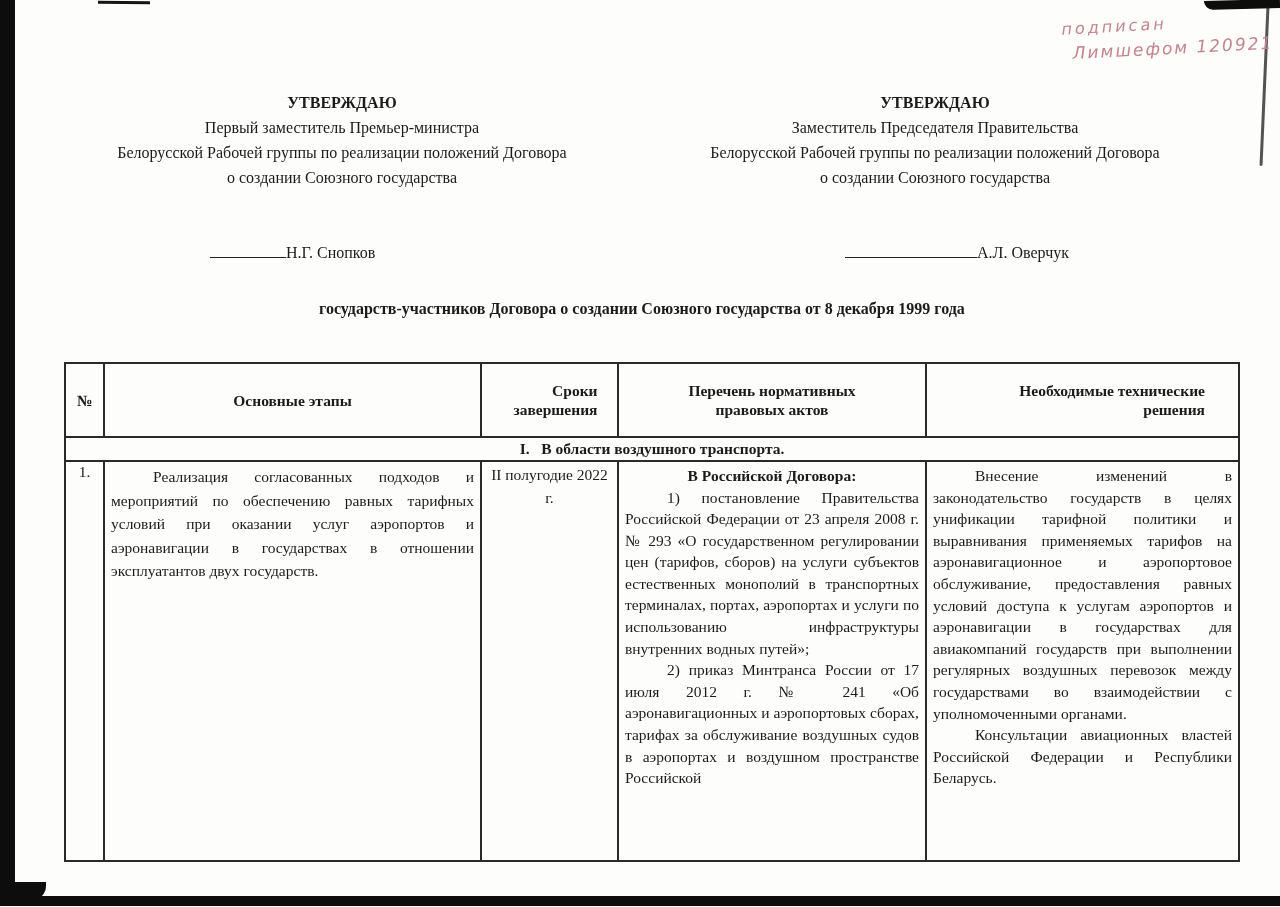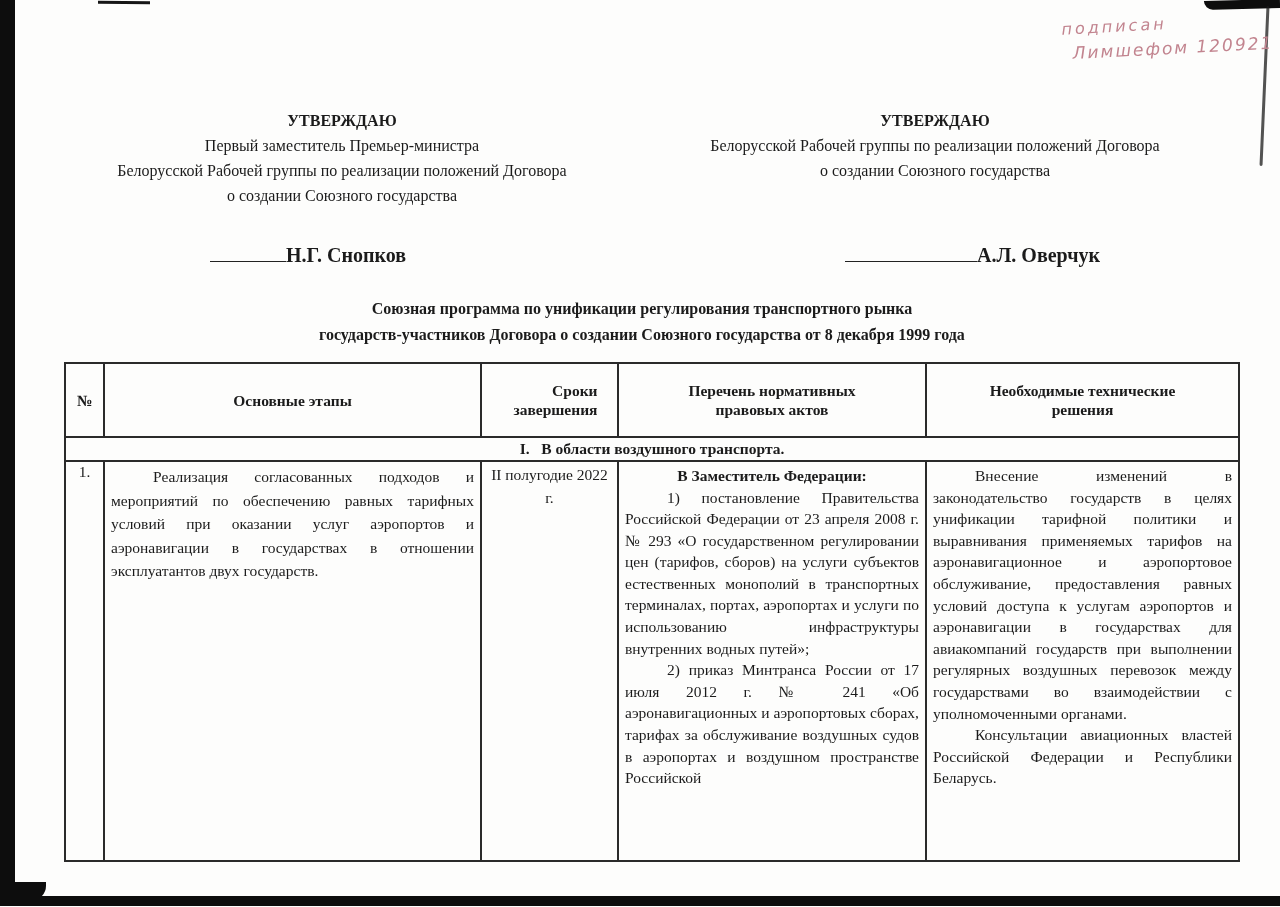--- a/index.html
+++ b/index.html
@@ -20,26 +20,26 @@
   .mark-rightedge{position:absolute;left:1263px;top:6px;width:3px;height:160px;background:#1a1a1a;opacity:.75;transform:rotate(2.5deg);border-radius:2px;}
   
   .handwriting{
     position:absolute;left:1062px;top:12px;width:215px;
     font-family:"DejaVu Sans",sans-serif;font-style:italic;
     color:#c2848f;transform:rotate(-3deg);line-height:24px;
   }
   .handwriting .hw1{font-size:16px;letter-spacing:3px;}
   .handwriting .hw2{font-size:17px;letter-spacing:2px;margin-left:10px;}
   
-  .approval{position:absolute;top:108px;text-align:center;font-size:16px;line-height:25px;}
+  .approval{position:absolute;top:90px;text-align:center;font-size:16px;line-height:25px;}
   .approval.left{left:64px;width:556px;}
   .approval.right{left:646px;width:578px;}
   .approval .head{font-weight:bold;}
   
-  .sig{position:absolute;top:244px;font-size:20px;white-space:nowrap;font-weight:bold;}
+  .sig{position:absolute;top:244px;font-size:16px;white-space:nowrap;}
   .sig.left{left:210px;}
   .sig.right{left:845px;}
   .sig .line{display:inline-block;vertical-align:baseline;border-bottom:1.6px solid #222;height:13px;}
   .sig.left .line{width:76px;}
   .sig.right .line{width:132px;}
   
   .doc-title{position:absolute;top:296px;left:60px;width:1164px;text-align:center;font-weight:bold;font-size:16px;line-height:26px;}
   
   table.program{
     position:absolute;left:64px;top:362px;
@@ -50,21 +50,21 @@
     border:2px solid #2a2a2a;padding:1px 6px;vertical-align:top;
   }
   col.c-num{width:39px;}
   col.c-stages{width:377px;}
   col.c-deadline{width:137px;}
   col.c-acts{width:308px;}
   col.c-solutions{width:313px;}
   tr.hdr th{font-weight:bold;text-align:center;vertical-align:middle;height:36px;line-height:19px;padding:1px 2px;}
   tr.hdr .w90{max-width:96px;margin:0 auto;text-align:right;}
   tr.hdr .w220{max-width:225px;margin:16px auto;}
-  tr.hdr .w240{max-width:245px;margin:4px auto;}
+  tr.hdr .w240{max-width:245px;margin:4px auto;text-align:right;}
   tr.section td{font-weight:bold;text-align:center;height:20px;line-height:20px;white-space:pre-wrap;padding:1px 16px;}
   tr.datarow td{height:396px;}
   td.cell-num{text-align:center;}
   td.cell-stages p{margin:2px 0 0 0;text-align:justify;text-indent:42px;line-height:23.5px;}
   td.cell-deadline{text-align:center;line-height:23px;padding-top:3px;}
   .acts-head{font-weight:bold;text-align:center;margin:2px 0 0 0;line-height:21.5px;}
   td.cell-acts p.body, td.cell-solutions p.body{
     margin:0;text-align:justify;text-indent:42px;line-height:21.6px;
   }
   td.cell-acts p.cut{text-align-last:justify;}
@@ -88,29 +88,29 @@
 
   <div class="approval left">
     <div class="head">УТВЕРЖДАЮ</div>
     <div>Первый заместитель Премьер-министра</div>
     <div>Белорусской Рабочей группы по реализации положений Договора</div>
     <div>о создании Союзного государства</div>
   </div>
 
   <div class="approval right">
     <div class="head">УТВЕРЖДАЮ</div>
+    <div>Заместитель Председателя Правительства</div>
     <div>Белорусской Рабочей группы по реализации положений Договора</div>
     <div>о создании Союзного государства</div>
   </div>
 
   <div class="sig left"><span class="line"></span><span>Н.Г. Снопков</span></div>
   <div class="sig right"><span class="line"></span><span>А.Л. Оверчук</span></div>
 
   <div class="doc-title">
-    <div>Союзная программа по унификации регулирования транспортного рынка</div>
     <div>государств-участников Договора о создании Союзного государства от 8 декабря 1999 года</div>
   </div>
 
   <table class="program">
     <colgroup>
       <col class="c-num">
         <col class="c-stages">
         <col class="c-deadline">
         <col class="c-acts">
         <col class="c-solutions">
@@ -132,21 +132,21 @@
     <tr class="section">
       <td colspan="5">I.   В области воздушного транспорта.</td>
     </tr>
     <tr class="datarow">
       <td class="cell-num">1.</td>
       <td class="cell-stages">
         <p>Реализация согласованных подходов и мероприятий по обеспечению равных тарифных условий при оказании услуг аэропортов и аэронавигации в государствах в отношении эксплуатантов двух государств.</p>
       </td>
       <td class="cell-deadline">II полугодие 2022 г.</td>
       <td class="cell-acts">
-        <p class="acts-head">В Заместитель Федерации:</p>
+        <p class="acts-head">В Российской Договора:</p>
         <p class="body">1) постановление Правительства Российской Федерации от 23 апреля 2008 г. № 293 «О государственном регулировании цен (тарифов, сборов) на услуги субъектов естественных монополий в транспортных терминалах, портах, аэропортах и услуги по использованию инфраструктуры внутренних водных путей»;</p>
         <p class="body cut">2) приказ Минтранса России от 17 июля 2012 г. № 241 «Об аэронавигационных и аэропортовых сборах, тарифах за обслуживание воздушных судов в аэропортах и воздушном пространстве Российской</p>
       </td>
       <td class="cell-solutions">
         <p class="body">Внесение изменений в законодательство государств в целях унификации тарифной политики и выравнивания применяемых тарифов на аэронавигационное и аэропортовое обслуживание, предоставления равных условий доступа к услугам аэропортов и аэронавигации в государствах для авиакомпаний государств при выполнении регулярных воздушных перевозок между государствами во взаимодействии с уполномоченными органами.</p>
         <p class="body">Консультации авиационных властей Российской Федерации и Республики Беларусь.</p>
       </td>
     </tr>
   </tbody>
     </table>

